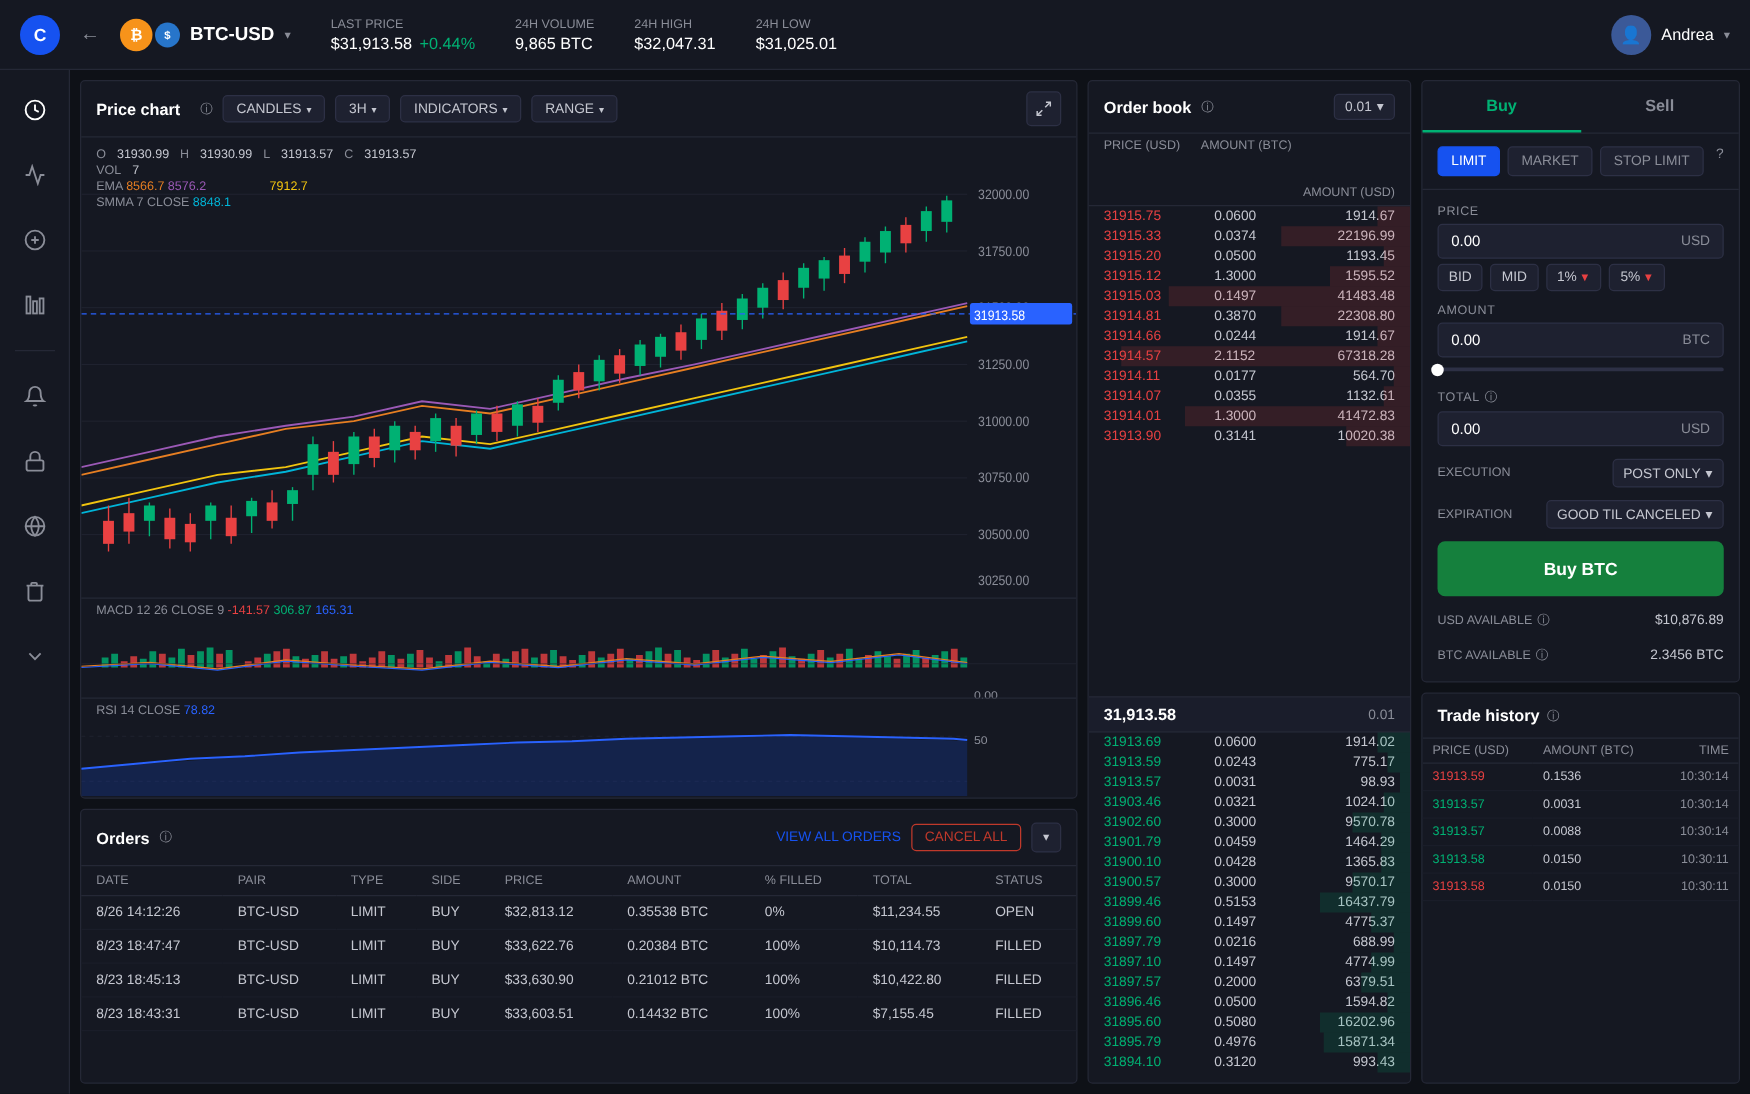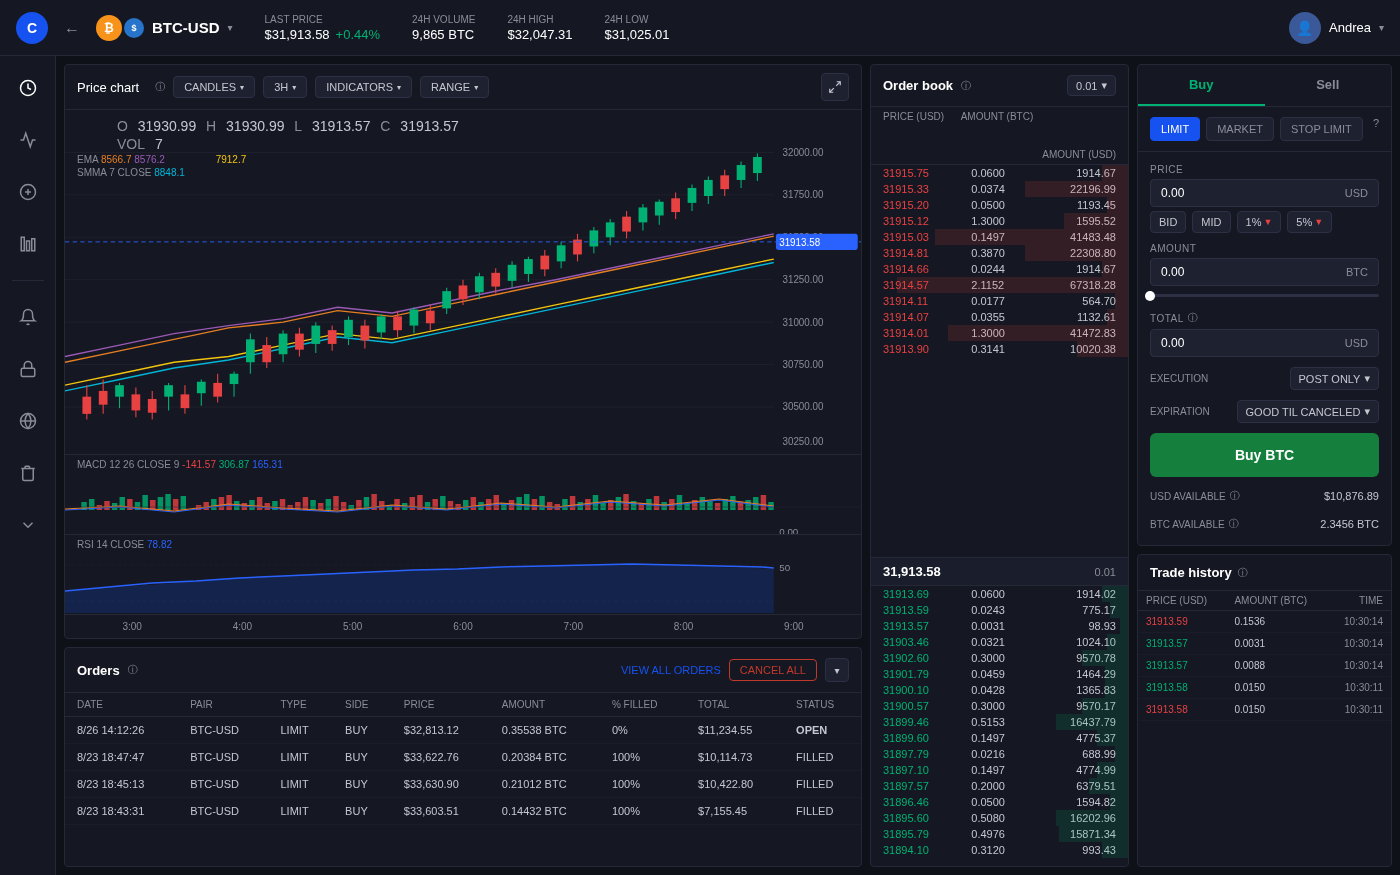--- a/index.html
+++ b/index.html
@@ -31,31 +31,31 @@
 
     
     .main-content { position: absolute; left: 56px; top: 56px; right: 0; bottom: 0; display: flex; gap: 8px; padding: 8px; }
 
     
     .left-panel { display: flex; flex-direction: column; flex: 1; gap: 8px; min-width: 0; }
 
     
     .chart-section { background: #151822; border: 1px solid #252836; border-radius: 4px; flex: 1; display: flex; flex-direction: column; }
     .chart-toolbar { display: flex; align-items: center; padding: 8px 12px; gap: 8px; border-bottom: 1px solid #252836; }
-    .chart-title { color: white; font-size: 13px; font-weight: 400; margin-right: 8px; }
+    .chart-title { color: white; font-size: 13px; font-weight: 700; margin-right: 8px; }
     .info-icon { color: #8a8d98; font-size: 10px; cursor: pointer; }
     .toolbar-btn { background: #1e2130; border: 1px solid #2d3045; color: #c5c7d0; padding: 4px 10px; border-radius: 4px; cursor: pointer; font-size: 11px; display: flex; align-items: center; gap: 4px; }
     .toolbar-btn .caret { font-size: 8px; }
     .fullscreen-btn { margin-left: auto; background: #1e2130; border: 1px solid #2d3045; color: #c5c7d0; width: 28px; height: 28px; border-radius: 4px; cursor: pointer; display: flex; align-items: center; justify-content: center; }
 
     .chart-area { flex: 1; position: relative; overflow: hidden; }
 
     
     .chart-info { position: absolute; top: 8px; left: 12px; pointer-events: none; }
-    .ohlc-line { font-size: 14px; color: #8a8d98; margin-left: 40px; }
+    .ohlc-line { font-size: 10px; color: #8a8d98; }
     .ohlc-line span { margin-right: 6px; }
     .ohlc-line .val { color: #c5c7d0; }
     .ema-line { font-size: 10px; color: #8a8d98; margin-top: 2px; }
     .smma-line { font-size: 10px; color: #8a8d98; margin-top: 2px; }
 
     
     .macd-section { height: 80px; border-top: 1px solid #252836; position: relative; padding: 4px 0; }
     .macd-label { position: absolute; top: 4px; left: 12px; font-size: 10px; color: #8a8d98; }
 
     
@@ -71,21 +71,21 @@
     .orders-header { display: flex; align-items: center; padding: 10px 12px; border-bottom: 1px solid #252836; gap: 8px; }
     .orders-title { color: white; font-size: 13px; font-weight: 600; }
     .view-all-btn { color: #1652f0; cursor: pointer; font-size: 11px; margin-left: auto; }
     .cancel-all-btn { background: transparent; border: 1px solid #c0392b; color: #c0392b; padding: 4px 10px; border-radius: 4px; cursor: pointer; font-size: 11px; }
     .expand-btn { background: #1e2130; border: 1px solid #2d3045; color: #c5c7d0; width: 24px; height: 24px; border-radius: 4px; cursor: pointer; display: flex; align-items: center; justify-content: center; font-size: 10px; }
 
     .orders-table { width: 100%; border-collapse: collapse; }
     .orders-table th { color: #8a8d98; font-size: 10px; font-weight: 400; text-align: left; padding: 6px 12px; border-bottom: 1px solid #252836; }
     .orders-table td { color: #c5c7d0; font-size: 11px; padding: 7px 12px; border-bottom: 1px solid #1a1d29; }
     .side-buy { color: #00b173; }
-    .status-open { color: #1652f0; font-size: 10px; font-weight: 700; }
+    .status-open { color: #1652f0; font-size: 10px; font-weight: 400; }
     .status-filled { color: #8a8d98; font-size: 10px; }
 
     
     .middle-panel { width: 259px; background: #151822; border: 1px solid #252836; border-radius: 4px; display: flex; flex-direction: column; }
     .ob-header { display: flex; align-items: center; padding: 10px 12px; border-bottom: 1px solid #252836; gap: 8px; }
     .ob-title { color: white; font-size: 13px; font-weight: 600; }
     .ob-precision { background: #1e2130; border: 1px solid #2d3045; color: #c5c7d0; padding: 3px 8px; border-radius: 4px; cursor: pointer; font-size: 11px; margin-left: auto; display: flex; align-items: center; gap: 4px; }
     .ob-cols { display: flex; padding: 4px 12px; border-bottom: 1px solid #252836; }
     .ob-col { font-size: 10px; color: #8a8d98; flex: 1; }
     .ob-col:last-child { text-align: right; margin-top: 38px; }
@@ -583,29 +583,20 @@
           <line x1="0" y1="12" x2="650" y2="12" stroke="#252836" stroke-width="0.5" stroke-dasharray="3,3"></line>
 
           <line x1="0" y1="48" x2="650" y2="48" stroke="#252836" stroke-width="0.5" stroke-dasharray="3,3"></line>
 
           <path d="M0,38 C20,36 40,34 60,33 S100,30 120,28 S160,25 180,24 S220,22 240,21 S280,19 300,18 S340,17 360,16 S400,15 420,14 S460,13 480,12 S520,11 540,12 S580,13 600,14 S640,15 650,16 L650,60 L0,60 Z" fill="#1652f0" opacity="0.2"></path>
           <polyline fill="none" stroke="#2962ff" stroke-width="1.5" points="0,38 40,34 80,30 120,28 160,25 200,23 240,21 280,19 320,17 360,16 400,14 440,13 480,12 520,11 560,12 600,13 640,14 650,15"></polyline>
           <text x="655" y="18" fill="#8a8d98" font-size="9">50</text>
         </svg>
       </div>
 
-      <div class="time-axis">
-        <span class="time-tick">3:00</span>
-        <span class="time-tick">4:00</span>
-        <span class="time-tick">5:00</span>
-        <span class="time-tick">6:00</span>
-        <span class="time-tick">7:00</span>
-        <span class="time-tick">8:00</span>
-        <span class="time-tick">9:00</span>
-      </div>
     </div>
 
     <div class="orders-section">
       <div class="orders-header">
         <span class="orders-title">Orders</span>
         <span class="info-icon">ⓘ</span>
         <span class="view-all-btn">VIEW ALL ORDERS</span>
         <button class="cancel-all-btn">CANCEL ALL</button>
         <button class="expand-btn">▾</button>
       </div>

